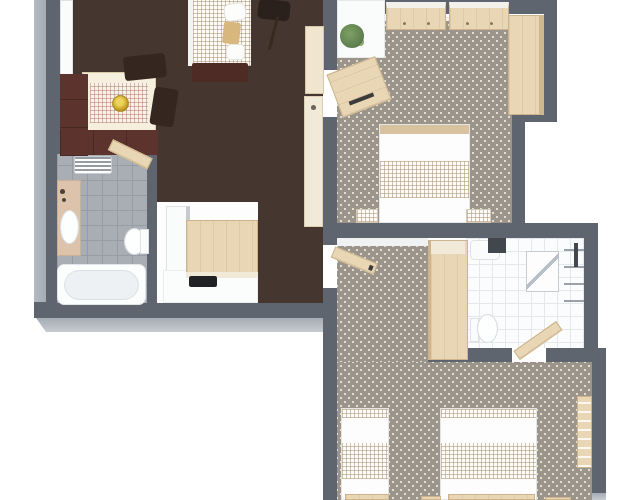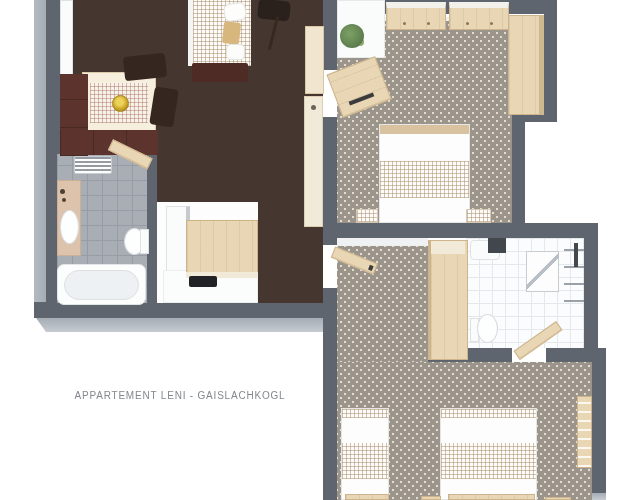--- a/index.html
+++ b/index.html
@@ -167,15 +167,14 @@
   </div>
   <div class="abs" style="left:440px;top:408px;width:97px;height:92px;background:#fdfdfd;border:1px solid #e5e5e3;">
     <div class="abs gingham-tan" style="left:0;top:0;width:95px;height:9px;"></div>
     <div class="abs gingham-tan" style="left:0;top:34px;width:95px;height:36px;"></div>
   </div>
   <div class="abs wood" style="left:345px;top:494px;width:44px;height:6px;"></div>
   <div class="abs wood" style="left:421px;top:496px;width:20px;height:4px;"></div>
   <div class="abs wood" style="left:448px;top:494px;width:87px;height:6px;"></div>
   <div class="abs wood" style="left:545px;top:497px;width:26px;height:3px;"></div>
 
-  <div class="caption" style="left:40px;top:390px;width:280px;">APPARTEMENT LENI - GAISLACHKOGL</div>
 
 </div>
 
 </body></html>

